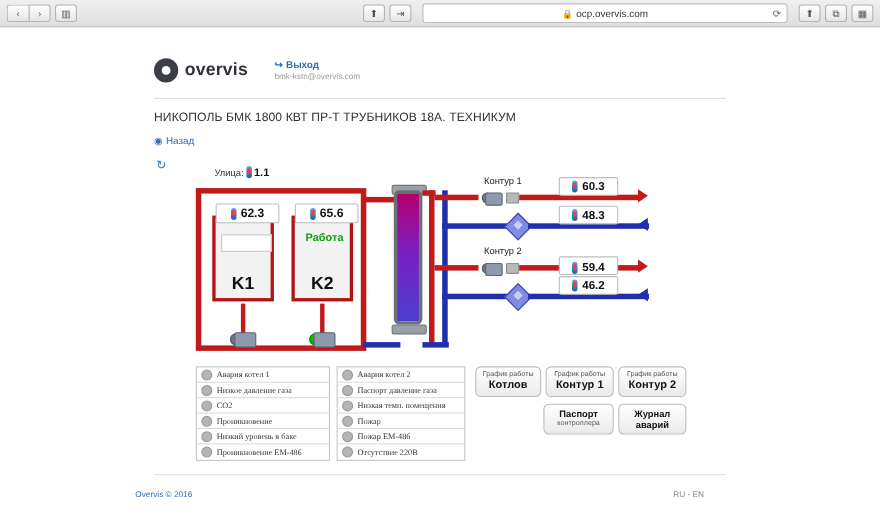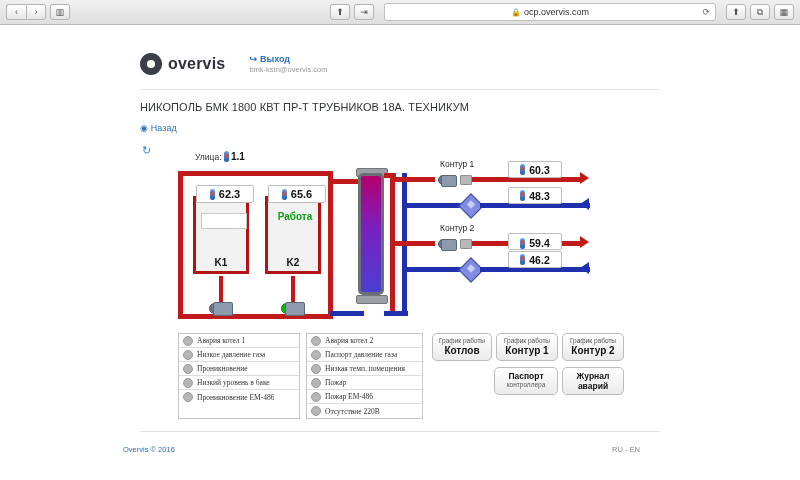--- a/index.html
+++ b/index.html
@@ -76,21 +76,21 @@
   .therm{display:inline-block;width:5px;height:11px;border-radius:3px;background:linear-gradient(#5aa7e8,#1e5fae);vertical-align:-2px;margin-right:2px;position:relative;}
   .therm:after{content:"";position:absolute;left:1px;top:2px;width:3px;height:5px;background:#ff3b30;border-radius:2px;}
   
   .house{position:absolute;left:38px;top:20px;width:155px;height:148px;border:5px solid #c01a1a;box-sizing:border-box;background:#ffffff;}
   .boiler{position:absolute;top:20px;width:56px;height:78px;border:3px solid #b01414;background:#f2f2f2;box-sizing:border-box;}
   .boiler.k1{left:10px;}
   .boiler.k2{left:82px;}
   .val{position:absolute;top:-14px;left:0px;width:58px;height:18px;background:#ffffff;border:1px solid #bdbdbd;border-radius:2px;display:flex;align-items:center;justify-content:center;gap:2px;font-size:11px;font-weight:bold;color:#111;box-sizing:border-box;}
   .boiler .screen{position:absolute;left:5px;top:14px;width:44px;height:14px;background:#ffffff;border:1px solid #c8c8c8;}
   .boiler .work{position:absolute;left:2px;top:12px;width:50px;text-align:center;font-size:10px;font-weight:bold;color:#14a014;}
-  .boiler .name{position:absolute;left:0;bottom:3px;width:100%;text-align:center;font-size:10px;font-weight:bold;color:#111;}
+  .boiler .name{position:absolute;left:0;bottom:3px;width:100%;text-align:center;font-size:16px;font-weight:bold;color:#111;}
   
   .pump{position:absolute;width:22px;height:14px;}
   .pump .body{position:absolute;left:4px;top:0;width:18px;height:12px;background:#8d99ad;border:1px solid #5c6676;border-radius:2px;}
   .pump .cap{position:absolute;left:0;top:1px;width:9px;height:9px;border-radius:50%;background:#6b7688;border:1px solid #4c5463;}
   .pump .cap.on{background:#19b419;border-color:#0d7d0d;}
   .vpipe{position:absolute;width:4px;background:#c01a1a;}
   
   .tank{position:absolute;left:218px;top:22px;width:26px;height:122px;border:3px solid #6b7076;border-radius:5px;background:linear-gradient(#b5006e,#7a1fbf 45%,#4a3fd0);box-sizing:border-box;}
   .tankcap{position:absolute;left:216px;width:30px;height:7px;background:#9aa0a6;border:1px solid #70757a;border-radius:2px;}
   
@@ -289,20 +289,24 @@
         <div class="arow">
               <span class="led"></span>
               <span class="atxt">Авария котел 1</span>
             </div>
         <div class="arow">
               <span class="led"></span>
               <span class="atxt">Низкое давление газа</span>
             </div>
         <div class="arow">
               <span class="led"></span>
+              <span class="atxt">CO2</span>
+            </div>
+        <div class="arow">
+              <span class="led"></span>
               <span class="atxt">Проникновение</span>
             </div>
         <div class="arow">
               <span class="led"></span>
               <span class="atxt">Низкий уровень в баке</span>
             </div>
         <div class="arow">
               <span class="led"></span>
               <span class="atxt">Проникновение EM-486</span>
             </div>

